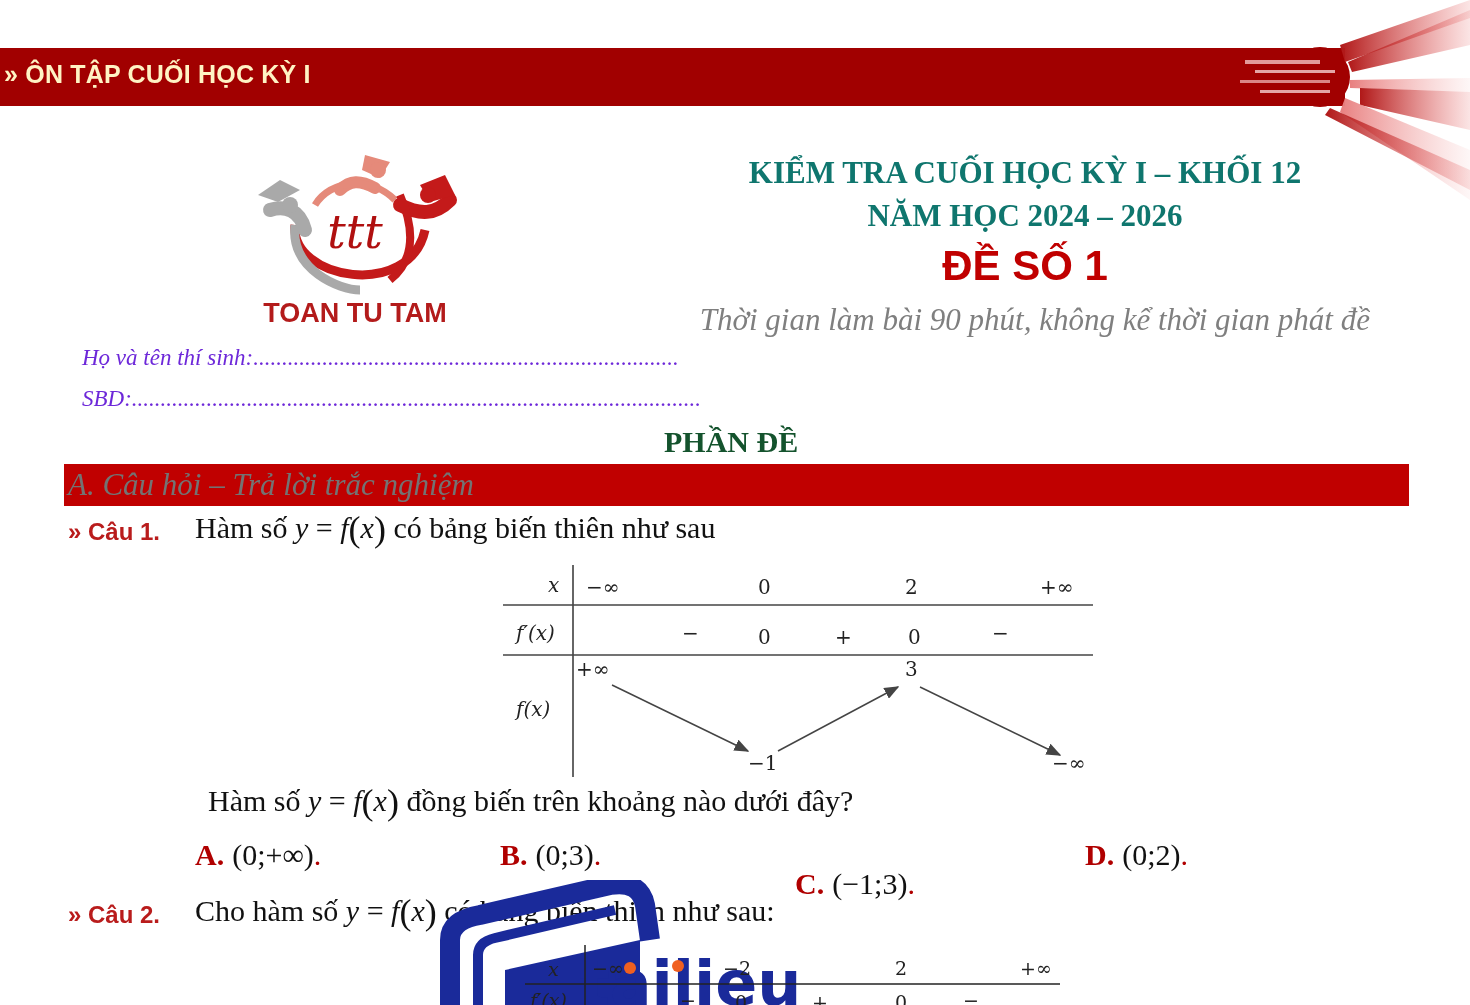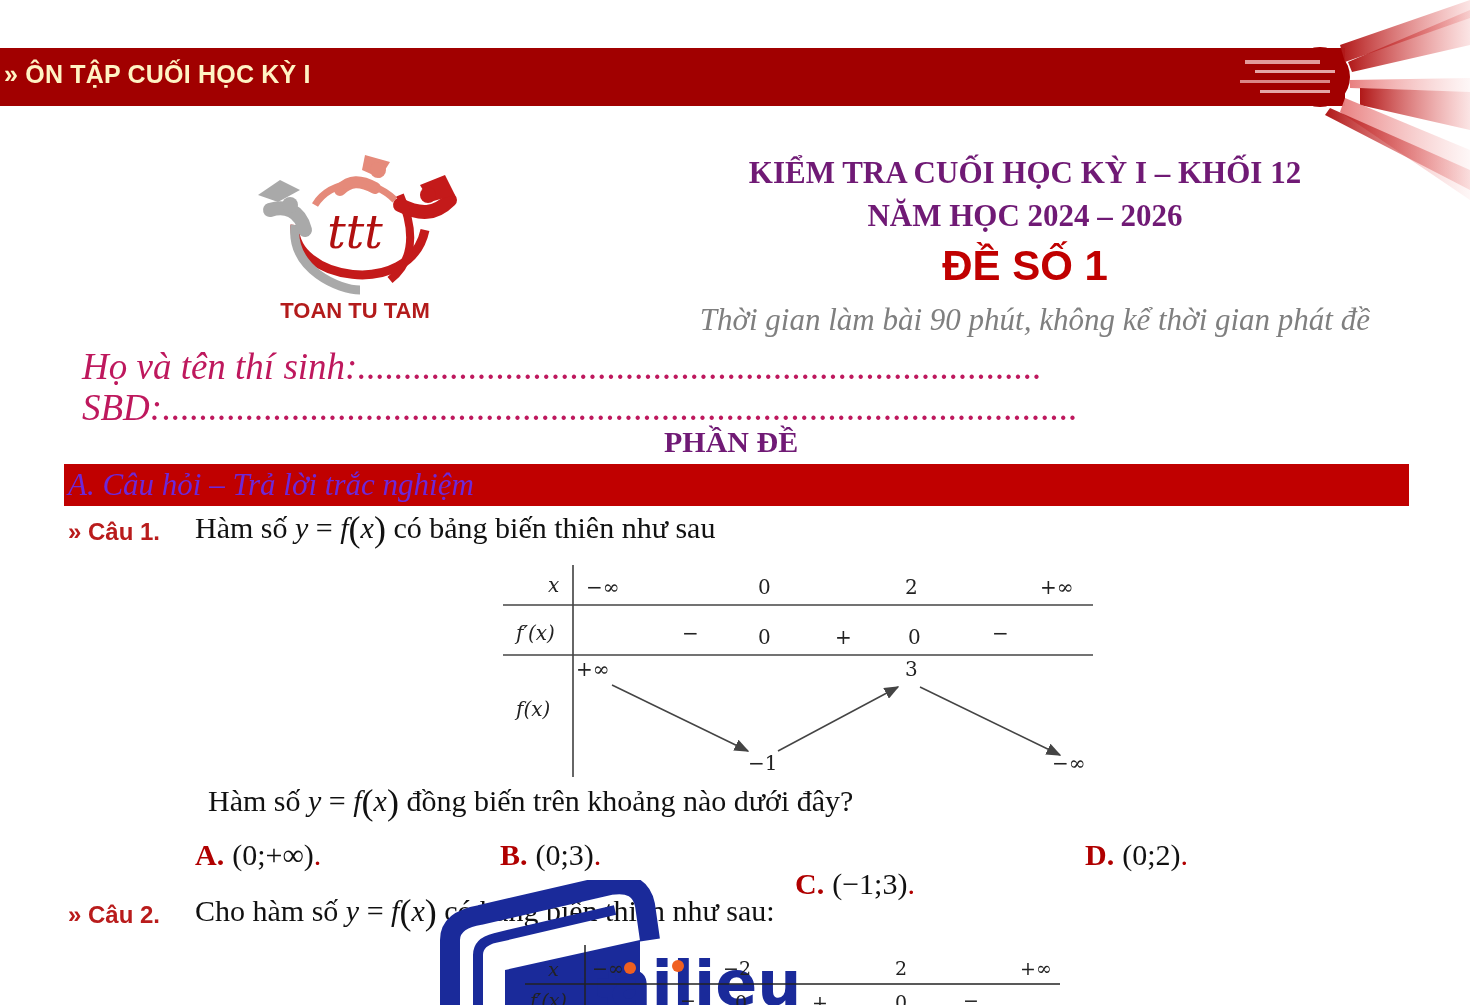--- a/index.html
+++ b/index.html
@@ -21,60 +21,60 @@
     font-family: "Liberation Sans", sans-serif; font-weight: bold;
     font-size: 25px; color: #fff3c4; letter-spacing: 0.2px;
   }
   .burst { left: 1230px; top: 0; width: 240px; height: 210px; }
 
   
   .logo { left: 250px; top: 150px; width: 210px; height: 150px; }
   .logo-text {
     left: 255px; top: 298px; width: 200px; text-align: center;
     font-family: "Liberation Sans", sans-serif; font-weight: bold;
-    font-size: 22px; color: #b31b1b;
+    font-size: 27px; color: #b31b1b;
   }
 
   
   .hdr-line {
     left: 690px; width: 670px; text-align: center;
     font-family: "Liberation Serif", serif; font-weight: bold;
-    color: #701a75; font-size: 31px;
+    color: #0f766e; font-size: 31px;
   }
   .hdr-1 { top: 155px; left: 690px; width: 670px; }
   .hdr-2 { top: 198px; }
   .de-so {
     left: 690px; top: 242px; width: 670px; text-align: center;
     font-family: "Liberation Sans", sans-serif; font-weight: bold;
     font-size: 42px; color: #c00000;
   }
   .time-note {
     left: 680px; top: 302px; width: 690px; text-align: right;
     font-style: italic; font-size: 31px; color: #7f7f7f;
   }
 
   
   .field {
-    font-style: italic; font-size: 37px; color: #be185d; white-space: nowrap;
+    font-style: italic; font-size: 23px; color: #6d28d9; white-space: nowrap;
   }
   .field-name { left: 82px; top: 345px; }
   .field-sbd { left: 82px; top: 386px; }
 
   .section-title {
     left: 664px; top: 425px;
-    font-weight: bold; font-size: 30px; color: #701a75;
+    font-weight: bold; font-size: 30px; color: #14532d;
   }
 
   .sec-bar {
     left: 64px; top: 464px; width: 1345px; height: 42px;
     background: #c00000;
   }
   .sec-bar-label {
     left: 68px; top: 467px;
-    font-style: italic; font-size: 31px; color: #6d28d9;
+    font-style: italic; font-size: 31px; color: #737373;
   }
 
   
   .q-label {
     font-family: "Liberation Sans", sans-serif; font-weight: bold;
     font-size: 24px; color: #b91c1c;
   }
   .q-text { font-size: 30px; color: #111; white-space: nowrap; font-family: Liberation Serif, serif; }
   .math { font-style: italic; }
   .paren { font-style: normal; font-size: 36px; line-height: 0; position: relative; top: 3px; }

